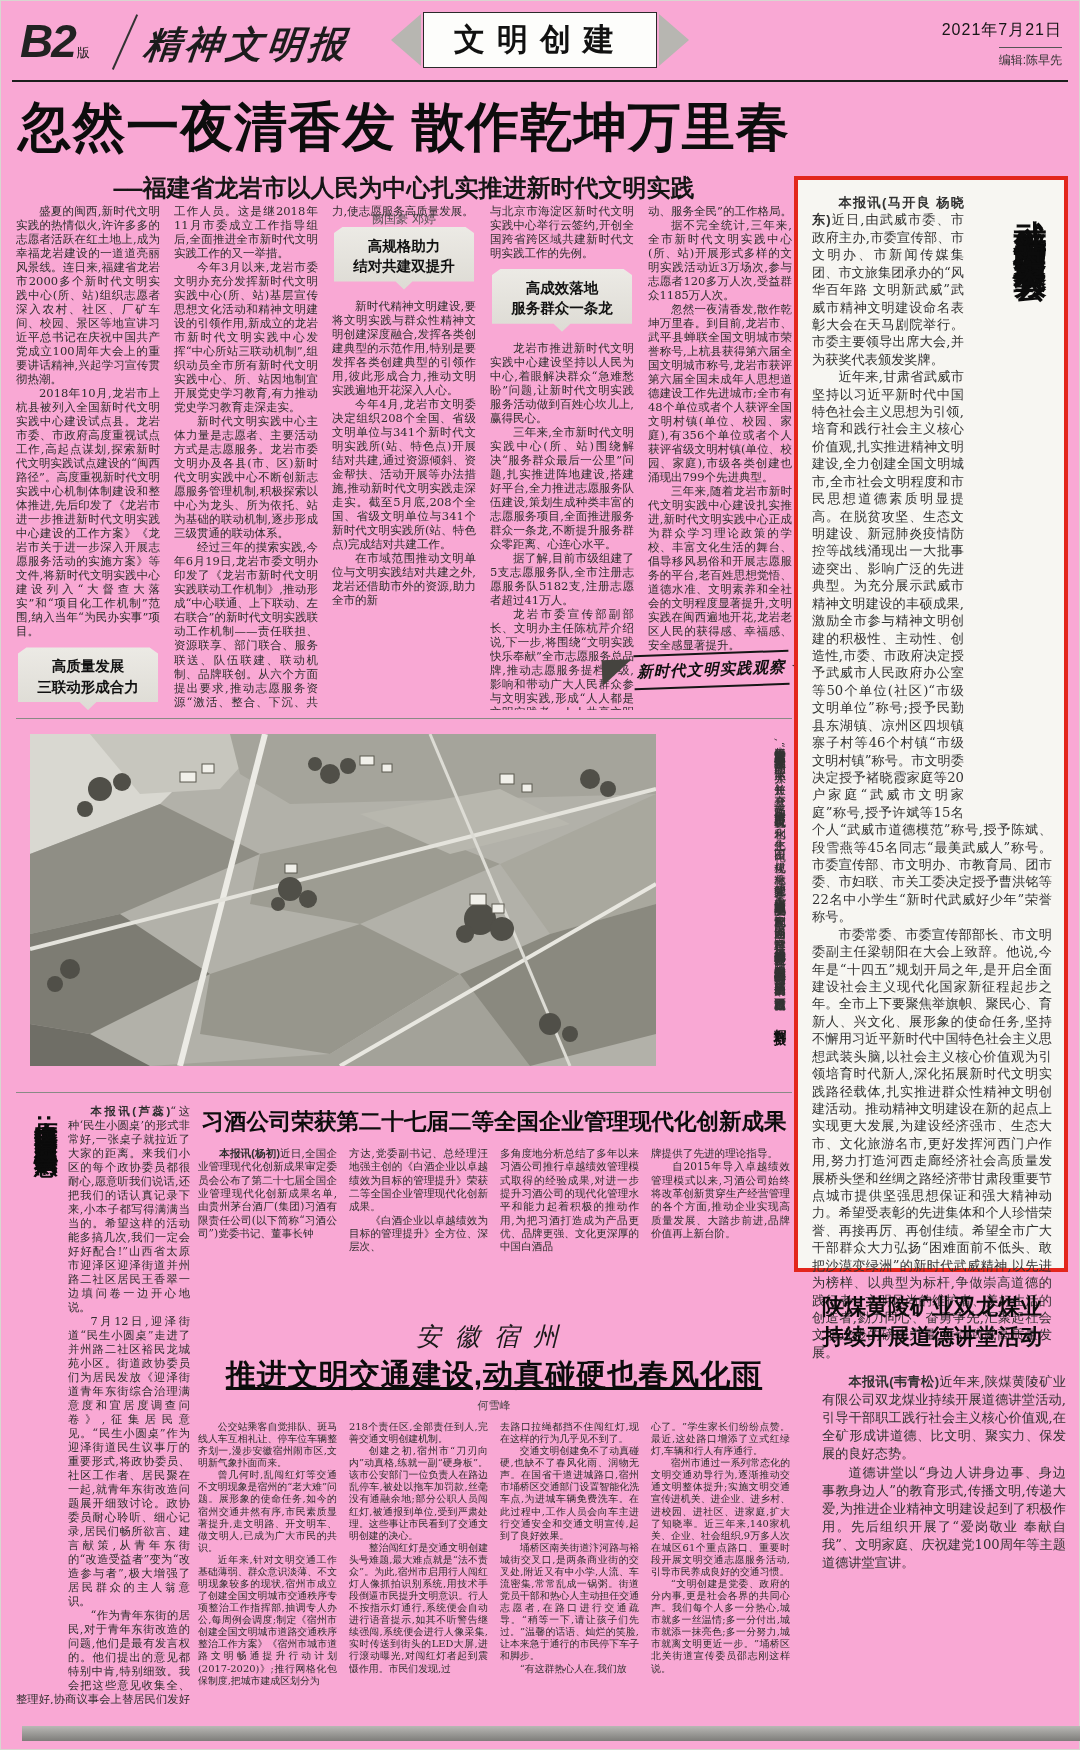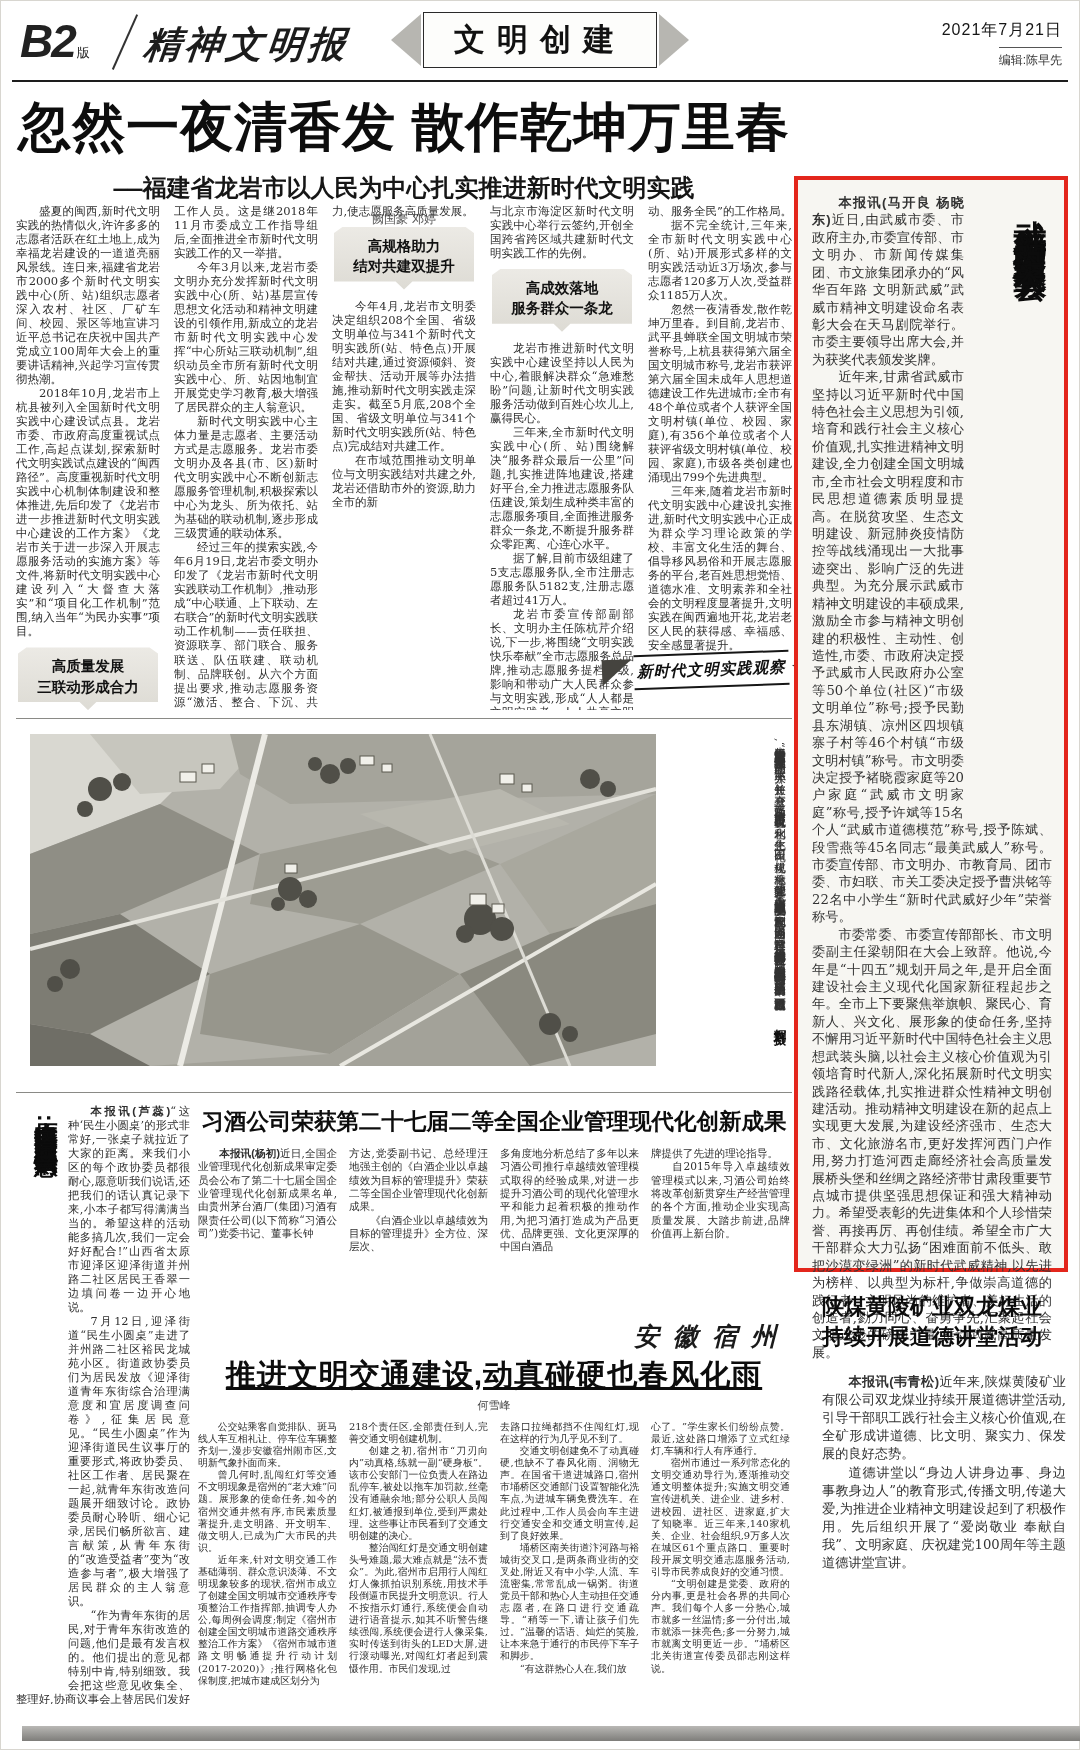--- a/index.html
+++ b/index.html
@@ -1,17 +1,17 @@
 <!DOCTYPE html>
 <html><head>
 <meta charset="utf-8">
 <title>B2 精神文明报 文明创建</title>
 <style>
   html,body{margin:0;padding:0;background:#e8e7e3;}
-  .page{position:relative;width:1080px;height:1750px;margin:0 auto;background:#ffffff;
+  .page{position:relative;width:1080px;height:1750px;margin:0 auto;background:#f9a8d4;
         font-family:"DejaVu Serif","Liberation Serif",serif;color:#2c2c2c;overflow:hidden;
         box-shadow:inset 0 0 0 1px #d8d6d0;}
   
   .header{position:absolute;top:12px;left:16px;right:16px;height:64px;}
   .edition{position:absolute;left:4px;top:2px;font-family:"Liberation Sans","DejaVu Sans",sans-serif;}
   .edition .b2{font-size:46px;font-weight:bold;font-style:italic;letter-spacing:-2px;color:#222;}
   .edition .ban{font-size:13px;margin-left:2px;color:#222;}
   .slash{position:absolute;left:108px;top:0px;width:1.5px;height:60px;background:#333;transform:rotate(24deg);}
   .masthead{position:absolute;left:128px;top:8px;font-size:37px;font-weight:bold;font-style:italic;
             letter-spacing:4px;color:#1c1c1c;transform:skewX(-6deg);}
@@ -71,21 +71,21 @@
        font-family:"Liberation Sans","DejaVu Sans",sans-serif;}
   .taiyuan .body{font-size:11.3px;line-height:1.24;text-align:justify;color:#2e2e2e;}
   
   .xijiu{position:absolute;left:198px;top:1102px;width:592px;height:212px;overflow:hidden;}
   .xijiu h2{margin:4px 0 10px;text-align:center;font-size:22.5px;font-weight:900;color:#0d0d0d;
             font-family:"Liberation Sans","DejaVu Sans",sans-serif;}
   .smallcols{display:flex;gap:12px;}
   .smallcols .scol{flex:1;font-size:10.6px;line-height:1.26;text-align:justify;color:#2e2e2e;overflow:hidden;}
   
   .suzhou{position:absolute;left:198px;top:1320px;width:592px;height:380px;overflow:hidden;}
-  .suzhou .kicker{text-align:right;font-size:25px;font-style:italic;font-weight:700;letter-spacing:14px;color:#1a1a1a;}
+  .suzhou .kicker{text-align:center;font-size:25px;font-style:italic;font-weight:400;letter-spacing:14px;color:#1a1a1a;}
   .suzhou h2{margin:2px 0 2px;text-align:center;font-size:30px;font-weight:900;letter-spacing:1px;color:#0c0c0c;
              font-family:"Liberation Sans","DejaVu Sans",sans-serif;text-decoration:underline;}
   .suzhou .byline2{text-align:center;font-size:11px;color:#444;margin-bottom:8px;}
   .suzhou .scol{font-size:9.9px;line-height:1.22;}
   
   .shanmei{position:absolute;left:822px;top:1292px;width:244px;height:400px;}
   .shanmei h2{margin:0 0 22px;font-size:22px;line-height:1.35;font-weight:900;color:#0c0c0c;
               font-family:"Liberation Sans","DejaVu Sans",sans-serif;}
   .shanmei .body{font-size:13.2px;line-height:1.35;text-align:justify;color:#333;}
   .shanmei .body .para{margin-bottom:2px;}
@@ -128,32 +128,33 @@
           <p class="para">盛夏的闽西,新时代文明实践的热情似火,许许多多的志愿者活跃在红土地上,成为幸福龙岩建设的一道道亮丽风景线。连日来,福建省龙岩市2000多个新时代文明实践中心(所、站)组织志愿者深入农村、社区、厂矿车间、校园、景区等地宣讲习近平总书记在庆祝中国共产党成立100周年大会上的重要讲话精神,兴起学习宣传贯彻热潮。</p>
           <p class="para">2018年10月,龙岩市上杭县被列入全国新时代文明实践中心建设试点县。龙岩市委、市政府高度重视试点工作,高起点谋划,探索新时代文明实践试点建设的“闽西路径”。高度重视新时代文明实践中心机制体制建设和整体推进,先后印发了《龙岩市进一步推进新时代文明实践中心建设的工作方案》《龙岩市关于进一步深入开展志愿服务活动的实施方案》等文件,将新时代文明实践中心建设列入“大督查大落实”和“项目化工作机制”范围,纳入当年“为民办实事”项目。</p>
         </div>
       <div class="col-subhead">高质量发展
 三联动形成合力</div>
 
     </div>
     <div class="col">
       <div>
           <p class="para cont">工作人员。这是继2018年11月市委成立工作指导组后,全面推进全市新时代文明实践工作的又一举措。</p>
-          <p class="para">今年3月以来,龙岩市委文明办充分发挥新时代文明实践中心(所、站)基层宣传思想文化活动和精神文明建设的引领作用,新成立的龙岩市新时代文明实践中心发挥“中心所站三联动机制”,组织动员全市所有新时代文明实践中心、所、站因地制宜开展党史学习教育,极大增强了居民群众的主人翁意识。</p>
+          <p class="para">今年3月以来,龙岩市委文明办充分发挥新时代文明实践中心(所、站)基层宣传思想文化活动和精神文明建设的引领作用,新成立的龙岩市新时代文明实践中心发挥“中心所站三联动机制”,组织动员全市所有新时代文明实践中心、所、站因地制宜开展党史学习教育,有力推动党史学习教育走深走实。</p>
           <p class="para">新时代文明实践中心主体力量是志愿者、主要活动方式是志愿服务。龙岩市委文明办及各县(市、区)新时代文明实践中心不断创新志愿服务管理机制,积极探索以中心为龙头、所为依托、站为基础的联动机制,逐步形成三级贯通的联动体系。</p>
           <p class="para">经过三年的摸索实践,今年6月19日,龙岩市委文明办印发了《龙岩市新时代文明实践联动工作机制》,推动形成“中心联通、上下联动、左右联合”的新时代文明实践联动工作机制——责任联担、资源联享、部门联合、服务联送、队伍联建、联动机制、品牌联创。从六个方面提出要求,推动志愿服务资源“激活、整合、下沉、共享”,打通、贯通、联通形成整体合</p>
         </div>
     </div>
     <div class="col">
       <div>
           <p class="para cont">力,使志愿服务高质量发展。</p>
         </div>
       <div class="col-subhead">高规格助力
 结对共建双提升</div>
       <div>
+          <p class="para">新时代精神文明建设,要将文明实践与群众性精神文明创建深度融合,发挥各类创建典型的示范作用,特别是要发挥各类创建典型的引领作用,彼此形成合力,推动文明实践遍地开花深入人心。</p>
           <p class="para">今年4月,龙岩市文明委决定组织208个全国、省级文明单位与341个新时代文明实践所(站、特色点)开展结对共建,通过资源倾斜、资金帮扶、活动开展等办法措施,推动新时代文明实践走深走实。截至5月底,208个全国、省级文明单位与341个新时代文明实践所(站、特色点)完成结对共建工作。</p>
           <p class="para">在市域范围推动文明单位与文明实践结对共建之外,龙岩还借助市外的资源,助力全市的新</p>
         </div>
     </div>
     <div class="col">
       <div>
           <p class="para cont">与北京市海淀区新时代文明实践中心举行云签约,开创全国跨省跨区域共建新时代文明实践工作的先例。</p>
         </div>
       <div class="col-subhead">高成效落地
 服务群众一条龙</div>

